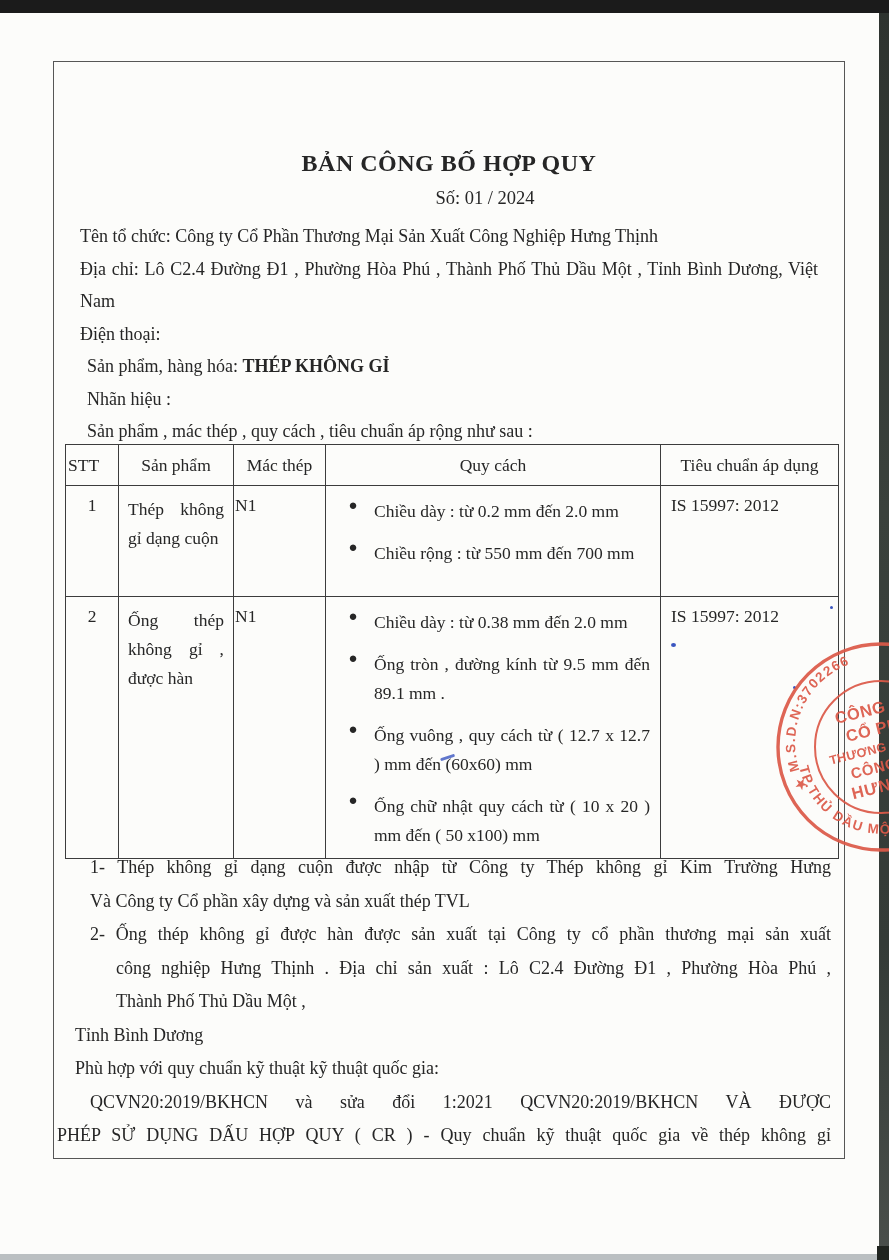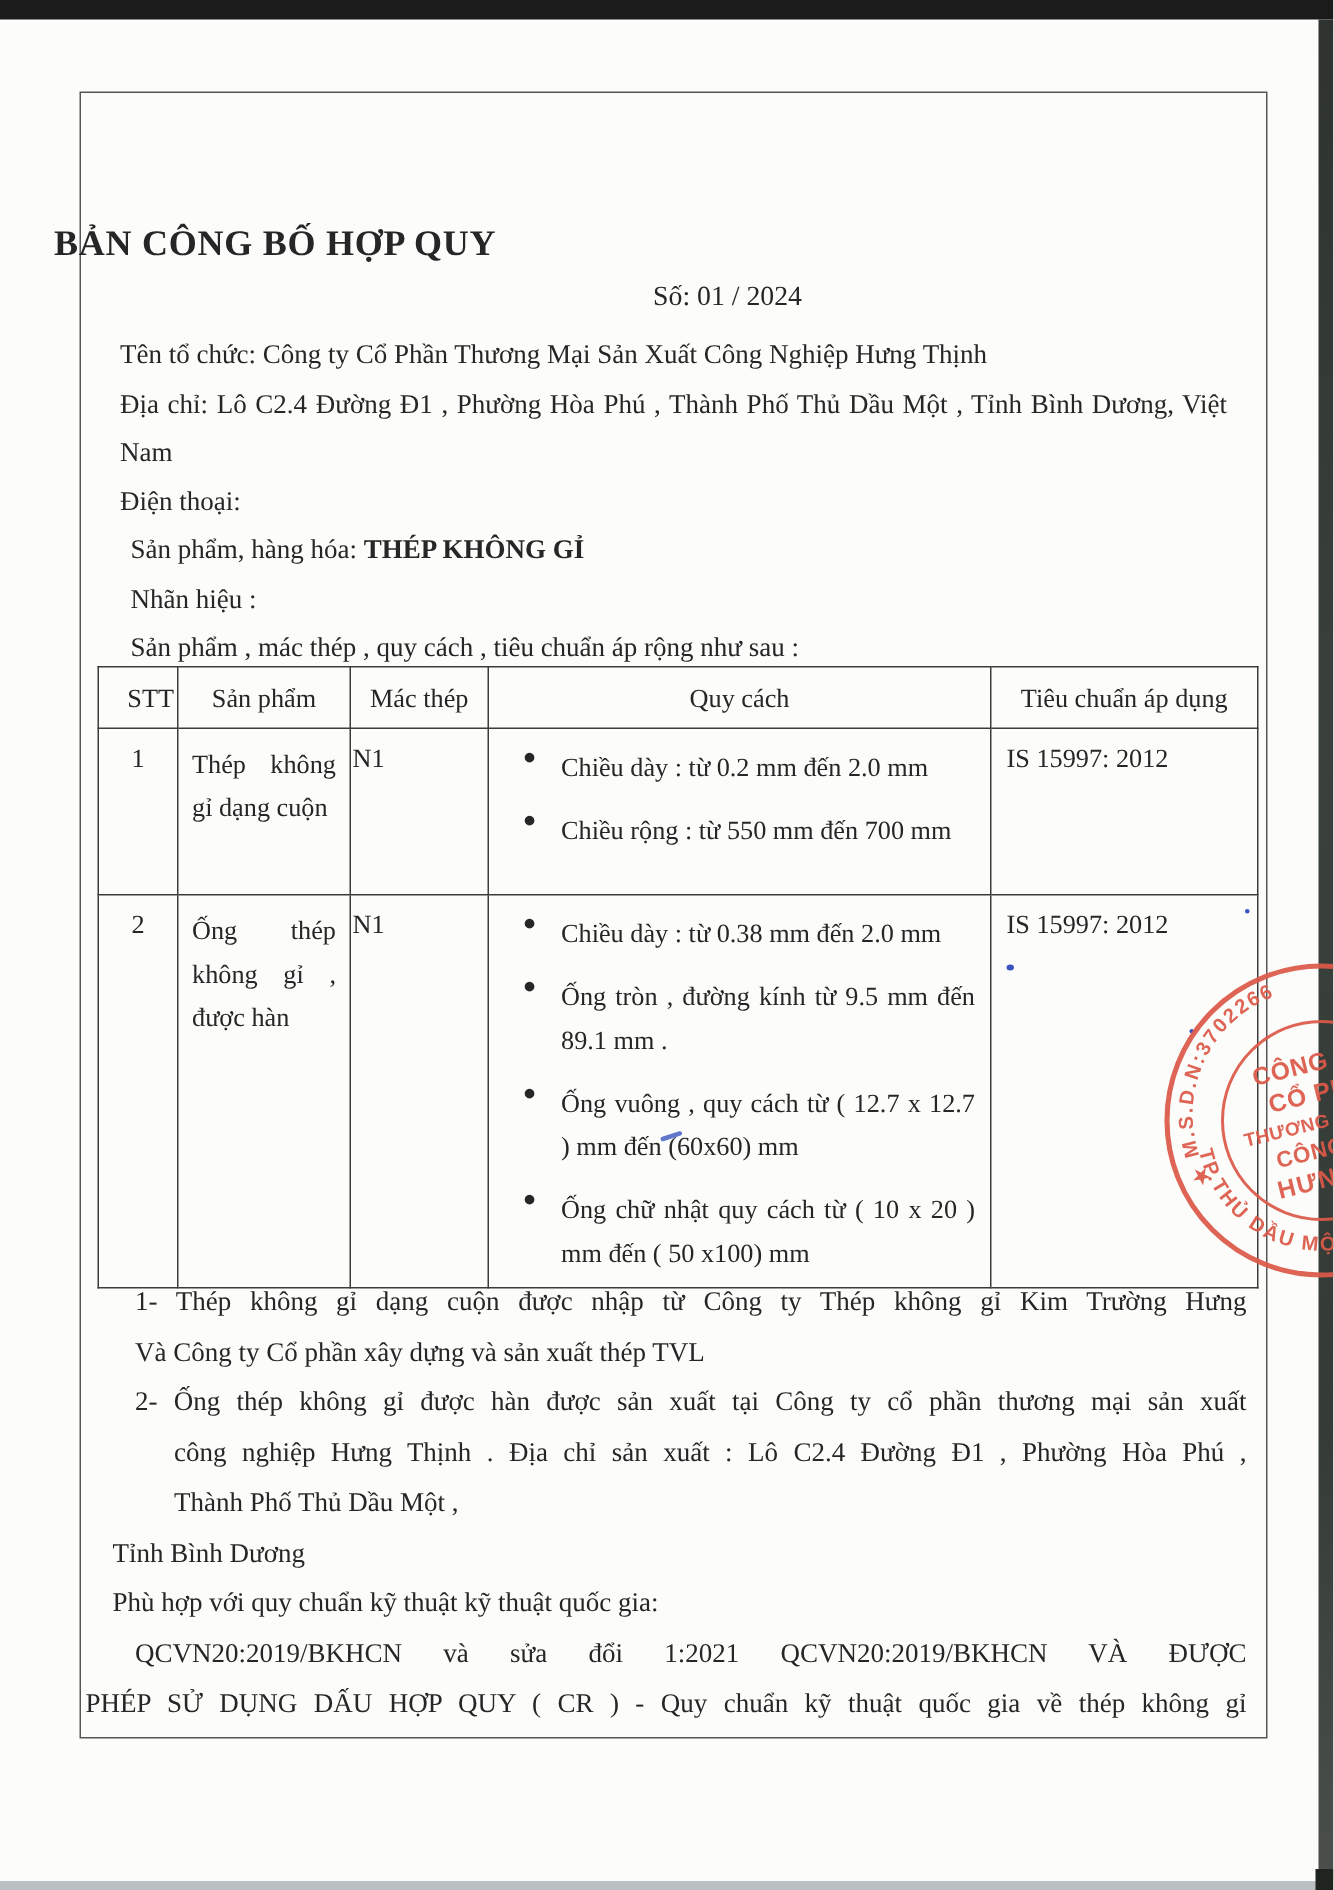--- a/index.html
+++ b/index.html
@@ -10,34 +10,34 @@
   .right-band{position:absolute;left:879px;top:13px;width:10px;height:1241px;
               background:linear-gradient(180deg,#2e332f 0%,#3a413c 40%,#343b37 75%,#4a4f4b 100%);}
   .bottom-band{position:absolute;left:0;top:1254px;width:889px;height:6px;background:#babfc1;}
   .corner-dot{position:absolute;left:877px;top:1246px;width:12px;height:14px;background:#20241f;}
   .frame{position:absolute;left:53px;top:61px;width:790px;height:1096px;border:1.5px solid #565656;}
   
   .hdr{position:absolute;left:53px;top:72px;width:792px;text-align:center;}
   .republic{font-size:19.5px;font-weight:bold;letter-spacing:.4px;}
   .motto{margin-top:4px;font-size:18px;font-weight:bold;}
   .motto .u{border-bottom:2.5px solid #2b2b2b;padding:0 2px 2px 18px;}
-  .title{position:absolute;left:36px;top:150px;width:792px;text-align:left;
+  .title{position:absolute;left:53px;top:150px;width:792px;text-align:center;
          font-size:24px;font-weight:bold;letter-spacing:.5px;}
   .docnum{position:absolute;left:53px;top:188px;width:792px;text-align:center;font-size:18.5px;margin-left:36px;}
   
   .info{position:absolute;left:80px;top:220px;width:738px;font-size:18px;line-height:32.5px;}
   .info .wrapline{text-align:justify;}
   .grp{margin-left:7px;}
   .bold{font-weight:bold;}
   
   .tblwrap{position:absolute;left:65px;top:444px;}
   table{border-collapse:collapse;table-layout:fixed;width:773px;font-size:17.5px;}
   td,th{border:1.6px solid #3c3c3c;vertical-align:top;font-weight:normal;}
   thead th{height:40px;vertical-align:middle;text-align:center;padding:0 8px;}
-  thead th.c{text-align:right;padding:0 2px;}
+  thead th.c{text-align:left;padding:0 2px;}
   td.stt{text-align:center;padding-top:9px;}
   td.sp{padding:9px 9px;text-align:justify;line-height:29px;}
   td.mt{text-align:left;padding-top:9px;}
   td.qc{padding:2px 10px 8px 6px;}
   td.tc{padding:9px 4px 0 10px;}
   tr.r1 td{height:92px;}
   tr.r2 td{height:228px;}
   .qc-item{display:flex;margin-top:13px;}
   .qc-item:first-child{margin-top:9px;}
   .qc-bullet{width:42px;text-align:center;flex:0 0 42px;font-size:15px;}

